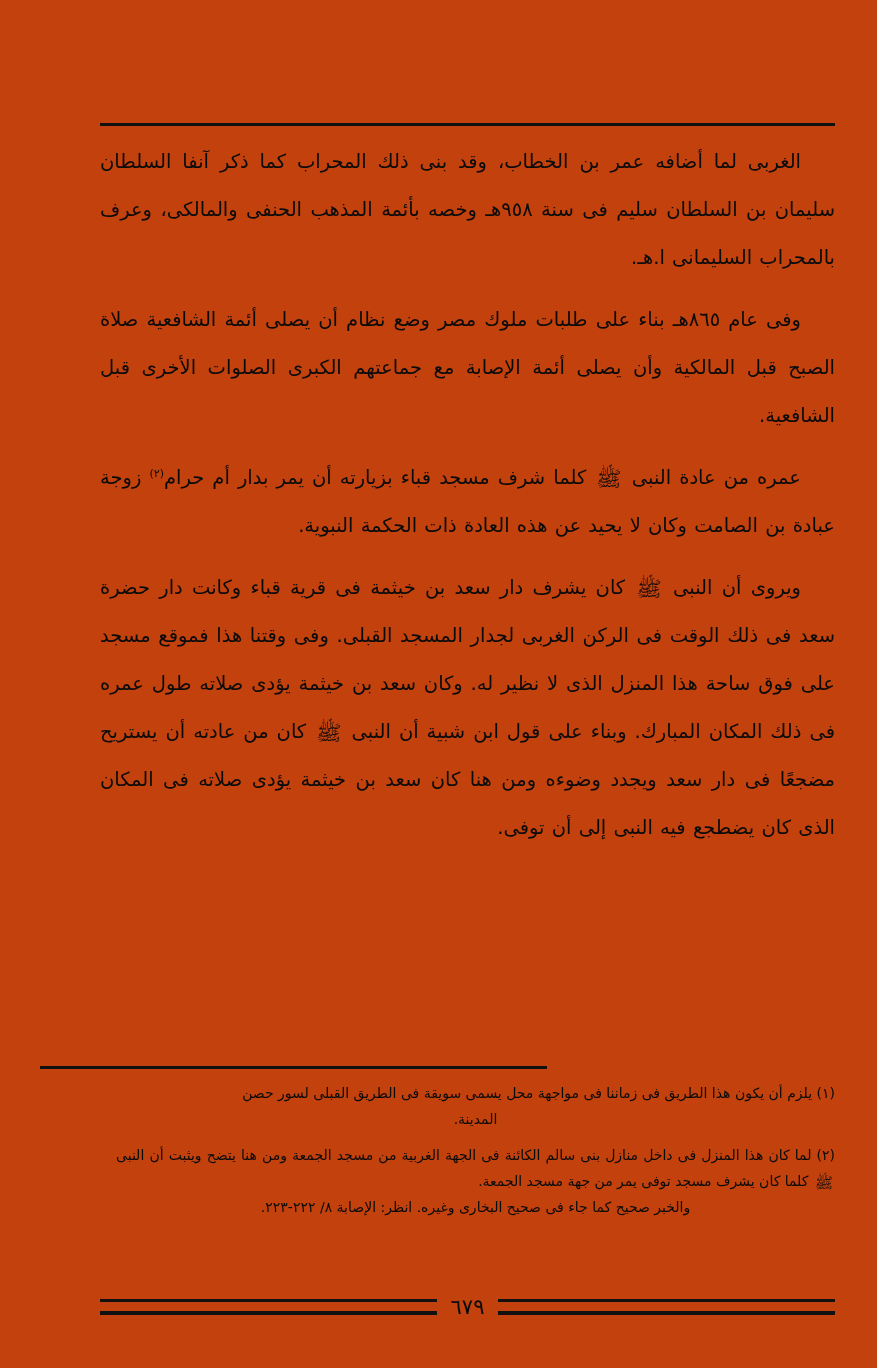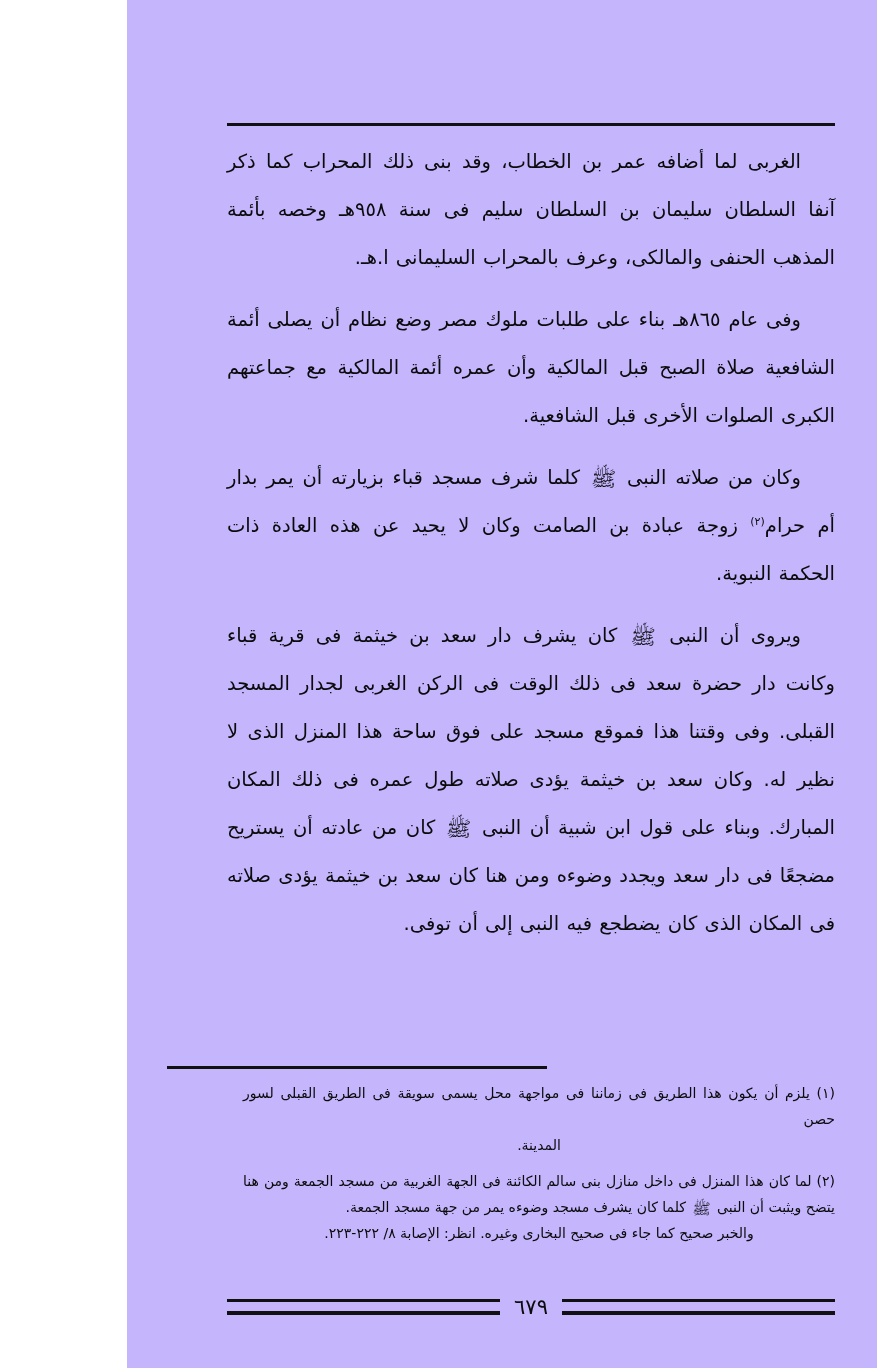--- a/index.html
+++ b/index.html
@@ -2,23 +2,23 @@
 <html lang="ar" dir="rtl"><head>
 <meta charset="utf-8">
 <style>
   html, body {
     margin: 0;
     padding: 0;
     background: #ffffff;
   }
   .page {
     position: relative;
-    width: 750px;
+    width: 877px;
     height: 1368px;
-    background: #c4b5fd;
+    background: #c2410c;
     overflow: hidden;
     font-family: "DejaVu Sans", "Liberation Sans", sans-serif;
     color: #000000;
   }
 
   
   .top-rule {
     position: absolute;
     top: 123px;
     right: 42px;
@@ -131,36 +131,36 @@
 
 <div class="page">
 
   <div class="top-rule"></div>
 
   <div class="body-block">
 
     <p class="para">الغربى لما أضافه عمر بن الخطاب، وقد بنى ذلك المحراب كما ذكر آنفا السلطان سليمان بن السلطان سليم فى سنة ٩٥٨هـ وخصه بأئمة المذهب الحنفى والمالكى، وعرف بالمحراب السليمانى ا.هـ.</p>
 
 
-    <p class="para">وفى عام ٨٦٥هـ بناء على طلبات ملوك مصر وضع نظام أن يصلى أئمة الشافعية صلاة الصبح قبل المالكية وأن عمره أئمة المالكية مع جماعتهم الكبرى الصلوات الأخرى قبل الشافعية.</p>
+    <p class="para">وفى عام ٨٦٥هـ بناء على طلبات ملوك مصر وضع نظام أن يصلى أئمة الشافعية صلاة الصبح قبل المالكية وأن يصلى أئمة الإصابة مع جماعتهم الكبرى الصلوات الأخرى قبل الشافعية.</p>
 
-    <p class="para"><span>وكان من صلاته النبى </span><span class="pbuh">ﷺ</span><span> كلما شرف مسجد قباء بزيارته أن يمر بدار أم حرام</span><sup class="fnref">(٢)</sup><span> زوجة عبادة بن الصامت وكان لا يحيد عن هذه العادة ذات الحكمة النبوية.</span></p>
+    <p class="para"><span>عمره من عادة النبى </span><span class="pbuh">ﷺ</span><span> كلما شرف مسجد قباء بزيارته أن يمر بدار أم حرام</span><sup class="fnref">(٢)</sup><span> زوجة عبادة بن الصامت وكان لا يحيد عن هذه العادة ذات الحكمة النبوية.</span></p>
 
     <p class="para"><span>ويروى أن النبى </span><span class="pbuh">ﷺ</span><span> كان يشرف دار سعد بن خيثمة فى قرية قباء وكانت دار حضرة سعد فى ذلك الوقت فى الركن الغربى لجدار المسجد القبلى. وفى وقتنا هذا فموقع مسجد على فوق ساحة هذا المنزل الذى لا نظير له. وكان سعد بن خيثمة يؤدى صلاته طول عمره فى ذلك المكان المبارك. وبناء على قول ابن شبية أن النبى </span><span class="pbuh">ﷺ</span><span> كان من عادته أن يستريح مضجعًا فى دار سعد ويجدد وضوءه ومن هنا كان سعد بن خيثمة يؤدى صلاته فى المكان الذى كان يضطجع فيه النبى إلى أن توفى.</span></p>
 
 
   </div>
 
   <div class="fn-rule"></div>
 
   <div class="footnotes">
 
     <p class="fn"><span>(١)</span> <span>يلزم أن يكون هذا الطريق فى زماننا فى مواجهة محل يسمى سويقة فى الطريق القبلى لسور حصن</span><span class="tail">المدينة.</span></p>
 
-    <p class="fn"><span>(٢)</span> <span>لما كان هذا المنزل فى داخل منازل بنى سالم الكائنة فى الجهة الغربية من مسجد الجمعة ومن هنا يتضح ويثبت أن النبى </span><span class="pbuh">ﷺ</span><span> كلما كان يشرف مسجد وضوءه يمر من جهة مسجد الجمعة.</span><span class="tail2">والخبر صحيح كما جاء فى صحيح البخارى وغيره. انظر: الإصابة ٨/ ٢٢٢-٢٢٣.</span></p>
+    <p class="fn"><span>(٢)</span> <span>لما كان هذا المنزل فى داخل منازل بنى سالم الكائنة فى الجهة الغربية من مسجد الجمعة ومن هنا يتضح ويثبت أن النبى </span><span class="pbuh">ﷺ</span><span> كلما كان يشرف مسجد توفى يمر من جهة مسجد الجمعة.</span><span class="tail2">والخبر صحيح كما جاء فى صحيح البخارى وغيره. انظر: الإصابة ٨/ ٢٢٢-٢٢٣.</span></p>
 
   </div>
 
   <div class="footer">
     <span class="rule-seg"></span>
     <span class="folio">٦٧٩</span>
     <span class="rule-seg"></span>
   </div>
 
 </div>

